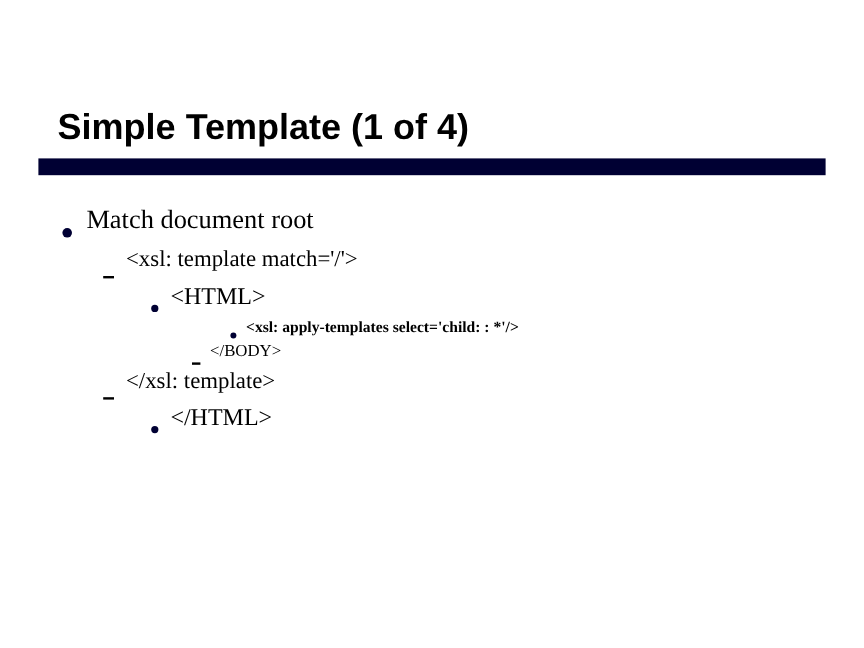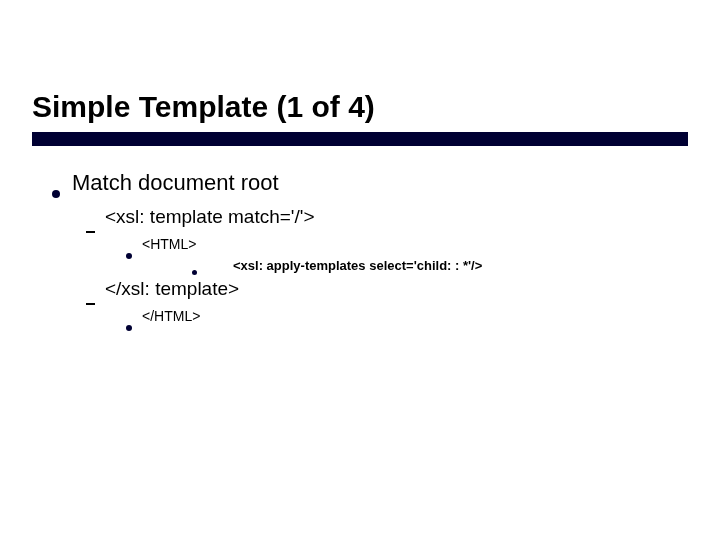--- a/index.html
+++ b/index.html
@@ -7,36 +7,37 @@
     width: 720px;
     height: 540px;
     background: #ffffff;
     font-family: Arial, Helvetica, sans-serif;
     color: #000;
     position: relative;
   }
   .title {
     position: absolute;
     top: 90px;
-    left: 32px;
+    left: 48px;
     font-size: 30px;
     font-weight: bold;
   }
   .title-underline {
     position: absolute;
     top: 132px;
     left: 32px;
     width: 656px;
     height: 14px;
     background: #000033;
   }
   .content {
     position: absolute;
     top: 170px;
     left: 52px;
+    font-family: Liberation Serif, serif;
   }
   .bullet-row { display: flex; align-items: baseline; }
   .disc {
     width: 8px; height: 8px; border-radius: 50%;
     background: #000033; flex: none;
     margin-right: 12px; position: relative; top: 8px;
   }
   .disc-sm {
     width: 6px; height: 6px; border-radius: 50%;
     background: #000033; flex: none;
@@ -50,23 +51,23 @@
   .dash {
     width: 9px; height: 2px; background: #000;
     flex: none; margin-right: 10px; position: relative; top: 10px;
   }
   .dash-sm {
     width: 7px; height: 2px; background: #000;
     flex: none; margin-right: 8px; position: relative; top: 7px;
   }
   .l0 { font-size: 22px; margin-bottom: 10px; }
   .l1 { font-size: 19px; margin-left: 34px; margin-bottom: 8px; }
-  .l2 { font-size: 14px; margin-left: 74px; margin-bottom: 6px; align-items: flex-end; }
+  .l2 { font-size: 20px; margin-left: 74px; margin-bottom: 6px; }
   .l3 { font-size: 14px; margin-left: 108px; margin-bottom: 5px; }
-  .l4 { font-size: 13px; margin-left: 140px; margin-bottom: 5px; font-weight: bold; gap: 28px; }
+  .l4 { font-size: 13px; margin-left: 140px; margin-bottom: 5px; font-weight: bold; }
 </style>
 </head>
 <body>
 
 <div class="title">Simple Template (1 of 4)</div>
 <div class="title-underline"></div>
 
 <div class="content">
 
   <div class="bullet-row l0">
@@ -83,20 +84,24 @@
     <span class="disc-sm"></span>
     <span>&lt;HTML&gt;</span>
   </div>
 
 
   <div class="bullet-row l4">
     <span class="disc-xs"></span>
     <span>&lt;xsl: apply-templates select='child: : *'/&gt;</span>
   </div>
 
+  <div class="bullet-row l3">
+    <span class="dash-sm"></span>
+    <span>&lt;/BODY&gt;</span>
+  </div>
 
   <div class="bullet-row l1">
     <span class="dash"></span>
     <span>&lt;/xsl: template&gt;</span>
   </div>
 
   <div class="bullet-row l2">
     <span class="disc-sm"></span>
     <span>&lt;/HTML&gt;</span>
   </div>

